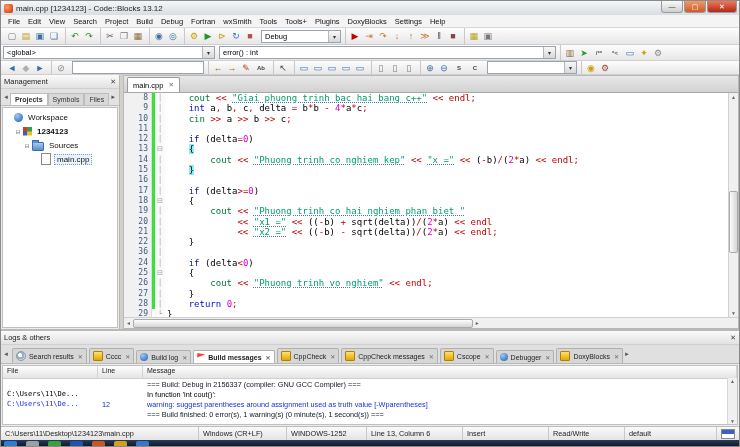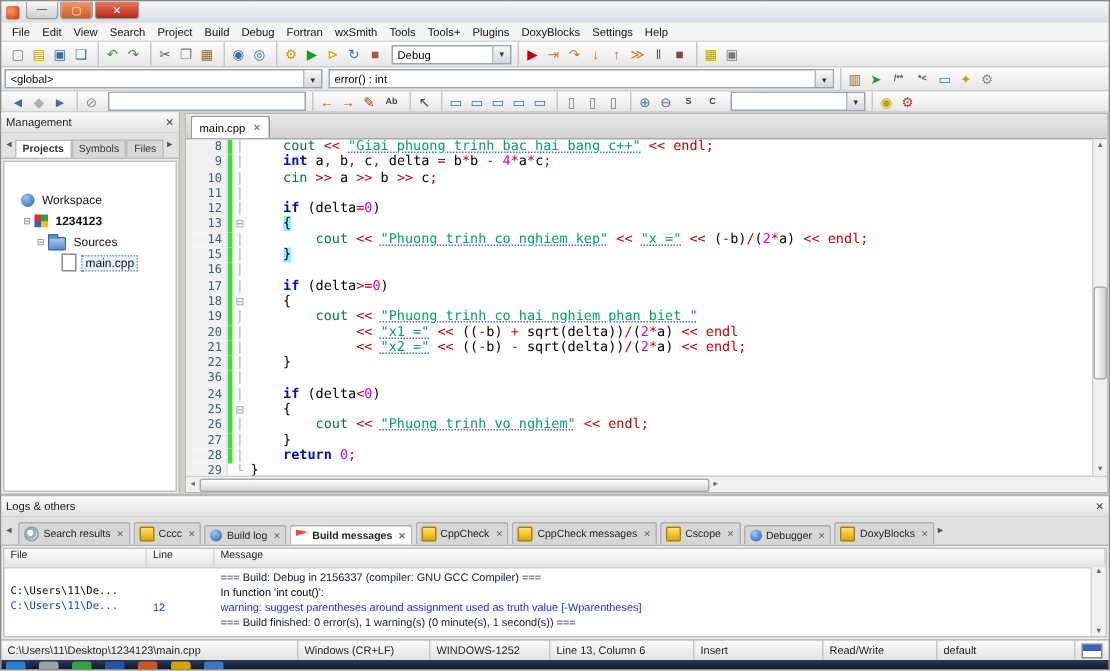--- a/index.html
+++ b/index.html
@@ -56,21 +56,21 @@
   .etab{height:14px;background:#fff;border:1px solid #999;border-bottom:none;border-radius:2px 2px 0 0;display:flex;align-items:center;font-size:7.5px;padding:0 5px;margin-left:3px;}
   .etab .ex{margin-left:5px;font-size:6.5px;color:#666;}
   .ebody{flex:1;display:flex;min-height:0;position:relative;}
   .code-area{flex:1;overflow:hidden;font-family:"DejaVu Sans Mono",monospace;font-size:9px;}
   .cl{height:10.3px;line-height:10.3px;display:flex;white-space:pre;}
   .ln{width:24px;text-align:right;padding-right:3px;color:#3b5a84;background:#f1f1f1;border-right:1px solid #dcdcdc;flex:0 0 auto;font-size:8px;}
   .chg{width:3px;flex:0 0 auto;}
   .chg.on{background:#35e235;}
   .fold{width:10px;flex:0 0 auto;text-align:center;color:#9a9a9a;font-size:7px;background:#fafafa;font-family:"DejaVu Sans",sans-serif;}
   .ct2{padding-left:2px;}
-  .t-k{color:#0010c0;font-weight:bold;}
+  .t-k{color:#0010c0;font-weight:normal;}
   .t-io{color:#007a3d;}
   .t-o{color:#c00000;}
   .t-n{color:#d800cc;}
   .t-s{color:#00a06a;text-decoration:underline dotted #4a6fd0 1px;text-underline-offset:1px;}
   .t-p{color:#000;}
   .t-hl{background:#8deef8;color:#000;}
   .vscroll{width:9px;flex:0 0 auto;background:#f0f0f0;border-left:1px solid #d0d0d0;display:flex;flex-direction:column;align-items:center;}
   .vs-arrow{font-size:5px;color:#666;height:8px;line-height:8px;}
   .vs-thumb{width:7px;height:60px;background:linear-gradient(90deg,#fdfdfd,#d5d5d5);border:1px solid #aaa;border-radius:2px;margin-top:90px;}
   .vs-sp{flex:1;}
@@ -107,20 +107,21 @@
   .taskbar{height:6px;background:linear-gradient(#2a3a5a,#101a30);display:flex;align-items:flex-start;gap:9px;padding-left:3px;flex:0 0 auto;overflow:hidden;}
   .tkicon{width:13px;height:5px;border-radius:2px 2px 0 0;margin-top:1px;}
 </style>
 </head>
 <body>
 
 <div class="app">
 
   <div class="titlebar">
     <span class="cb-logo"></span>
+    <span class="title-text">main.cpp [1234123] - Code::Blocks 13.12</span>
     <span class="winbtns">
       <span class="winbtn">—</span>
       <span class="winbtn max">▢</span>
       <span class="winbtn close">✕</span>
     </span>
   </div>
 
   <div class="menubar">
       <span class="menu-item">File</span>
       <span class="menu-item">Edit</span>
@@ -259,21 +260,21 @@
         <span class="ph-x">✕</span>
       </div>
       <div class="mgmt-tabs">
         <span class="tab-arrow">◄</span>
       <span class="mtab active">Projects</span>
           <span class="mtab">Symbols</span>
           <span class="mtab">Files</span>
           <span class="tab-arrow">►</span>
         </div>
       <div class="tree">
-          <span class="trow" style="padding-left: 2px; margin-top: 16px;">
+          <span class="trow" style="padding-left: 2px;">
             <span class="texp"></span>
             <span class="ticon i-workspace"></span>
             <span class="tlabel">Workspace</span>
           </span>
           <span class="trow" style="padding-left: 11px;">
             <span class="texp">⊟</span>
             <span class="ticon i-project"></span>
             <span class="tlabel bold">1234123</span>
           </span>
           <span class="trow" style="padding-left: 20px;">

